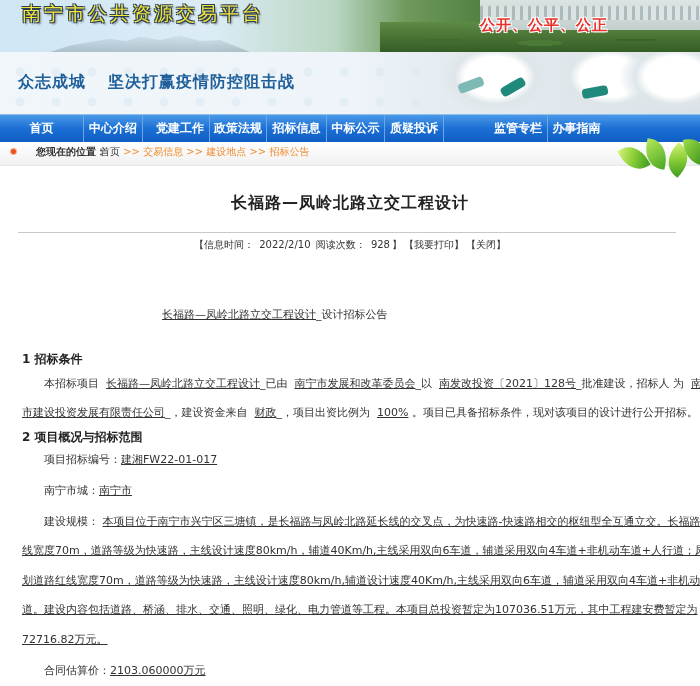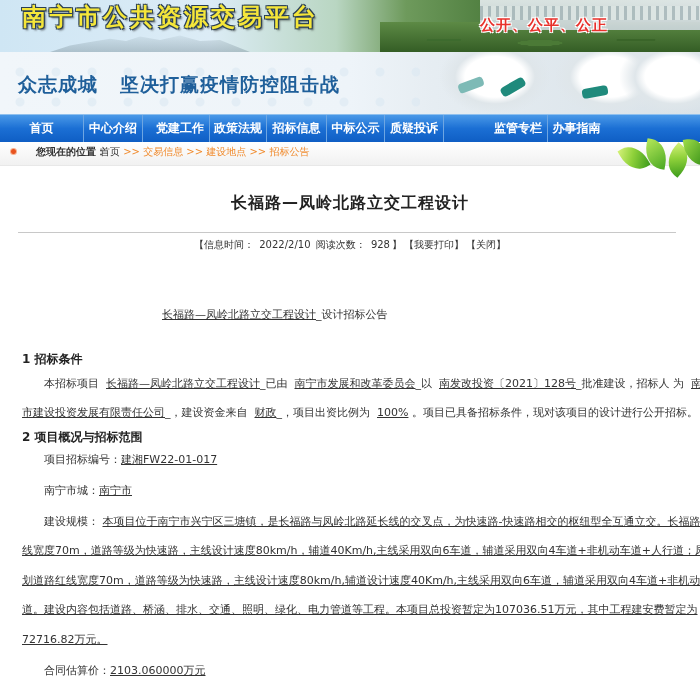--- a/index.html
+++ b/index.html
@@ -28,21 +28,21 @@
     }
     .banner-top .trees {
       position: absolute; left: 380px; top: 22px; width: 320px; height: 30px;
       background: radial-gradient(ellipse at 20% 60%, #3d6b2e 0 18px, transparent 19px),
                   radial-gradient(ellipse at 50% 70%, #4b7a36 0 22px, transparent 23px),
                   radial-gradient(ellipse at 80% 60%, #3a6529 0 20px, transparent 21px),
                   linear-gradient(180deg, #5d8a45, #345d25);
     }
     .site-title {
       position: absolute; left: 22px; top: 1px;
-      font-family: "DejaVu Sans", sans-serif; font-weight: bold; font-size: 24px; letter-spacing: 3px;
+      font-family: "DejaVu Sans", sans-serif; font-weight: normal; font-size: 19px; letter-spacing: 3px;
       color: #f5e63a;
       text-shadow: -1px -1px 0 #2a3f55, 1px -1px 0 #2a3f55, -1px 1px 0 #2a3f55, 1px 1px 0 #2a3f55, 2px 2px 2px rgba(0,0,0,0.5);
     }
     .slogan-top {
       position: absolute; left: 480px; top: 16px;
       font-weight: bold; font-size: 15px; color: #e8312b; letter-spacing: 1px;
       text-shadow: -1px -1px 0 #fff, 1px -1px 0 #fff, -1px 1px 0 #fff, 1px 1px 0 #fff;
     }
 
     
@@ -58,21 +58,21 @@
     }
     .banner-mid .worker {
       position: absolute; top: 0; width: 110px; height: 62px;
       background: radial-gradient(ellipse at 50% 40%, #ffffff 0 30px, #dfe6ea 40px, transparent 56px);
     }
     .banner-mid .mask {
       position: absolute; width: 26px; height: 10px; background: #1f8a7c; border-radius: 4px;
     }
     .fight-slogan {
       position: absolute; left: 18px; top: 20px;
-      font-family: "DejaVu Serif", serif; font-weight: bold; font-size: 19px; color: #1f5f9a; letter-spacing: 1px;
+      font-family: "DejaVu Serif", serif; font-weight: bold; font-size: 16px; color: #1f5f9a; letter-spacing: 1px;
     }
     .fight-slogan .gap { display: inline-block; width: 22px; }
 
     
     .nav {
       position: absolute; left: 0; top: 114px; width: 700px; height: 28px;
       background: linear-gradient(180deg, #4a99e8 0%, #1b6fd4 50%, #0f5ec4 100%);
       border-top: 1px solid #8fc0ee;
       display: flex;
     }

